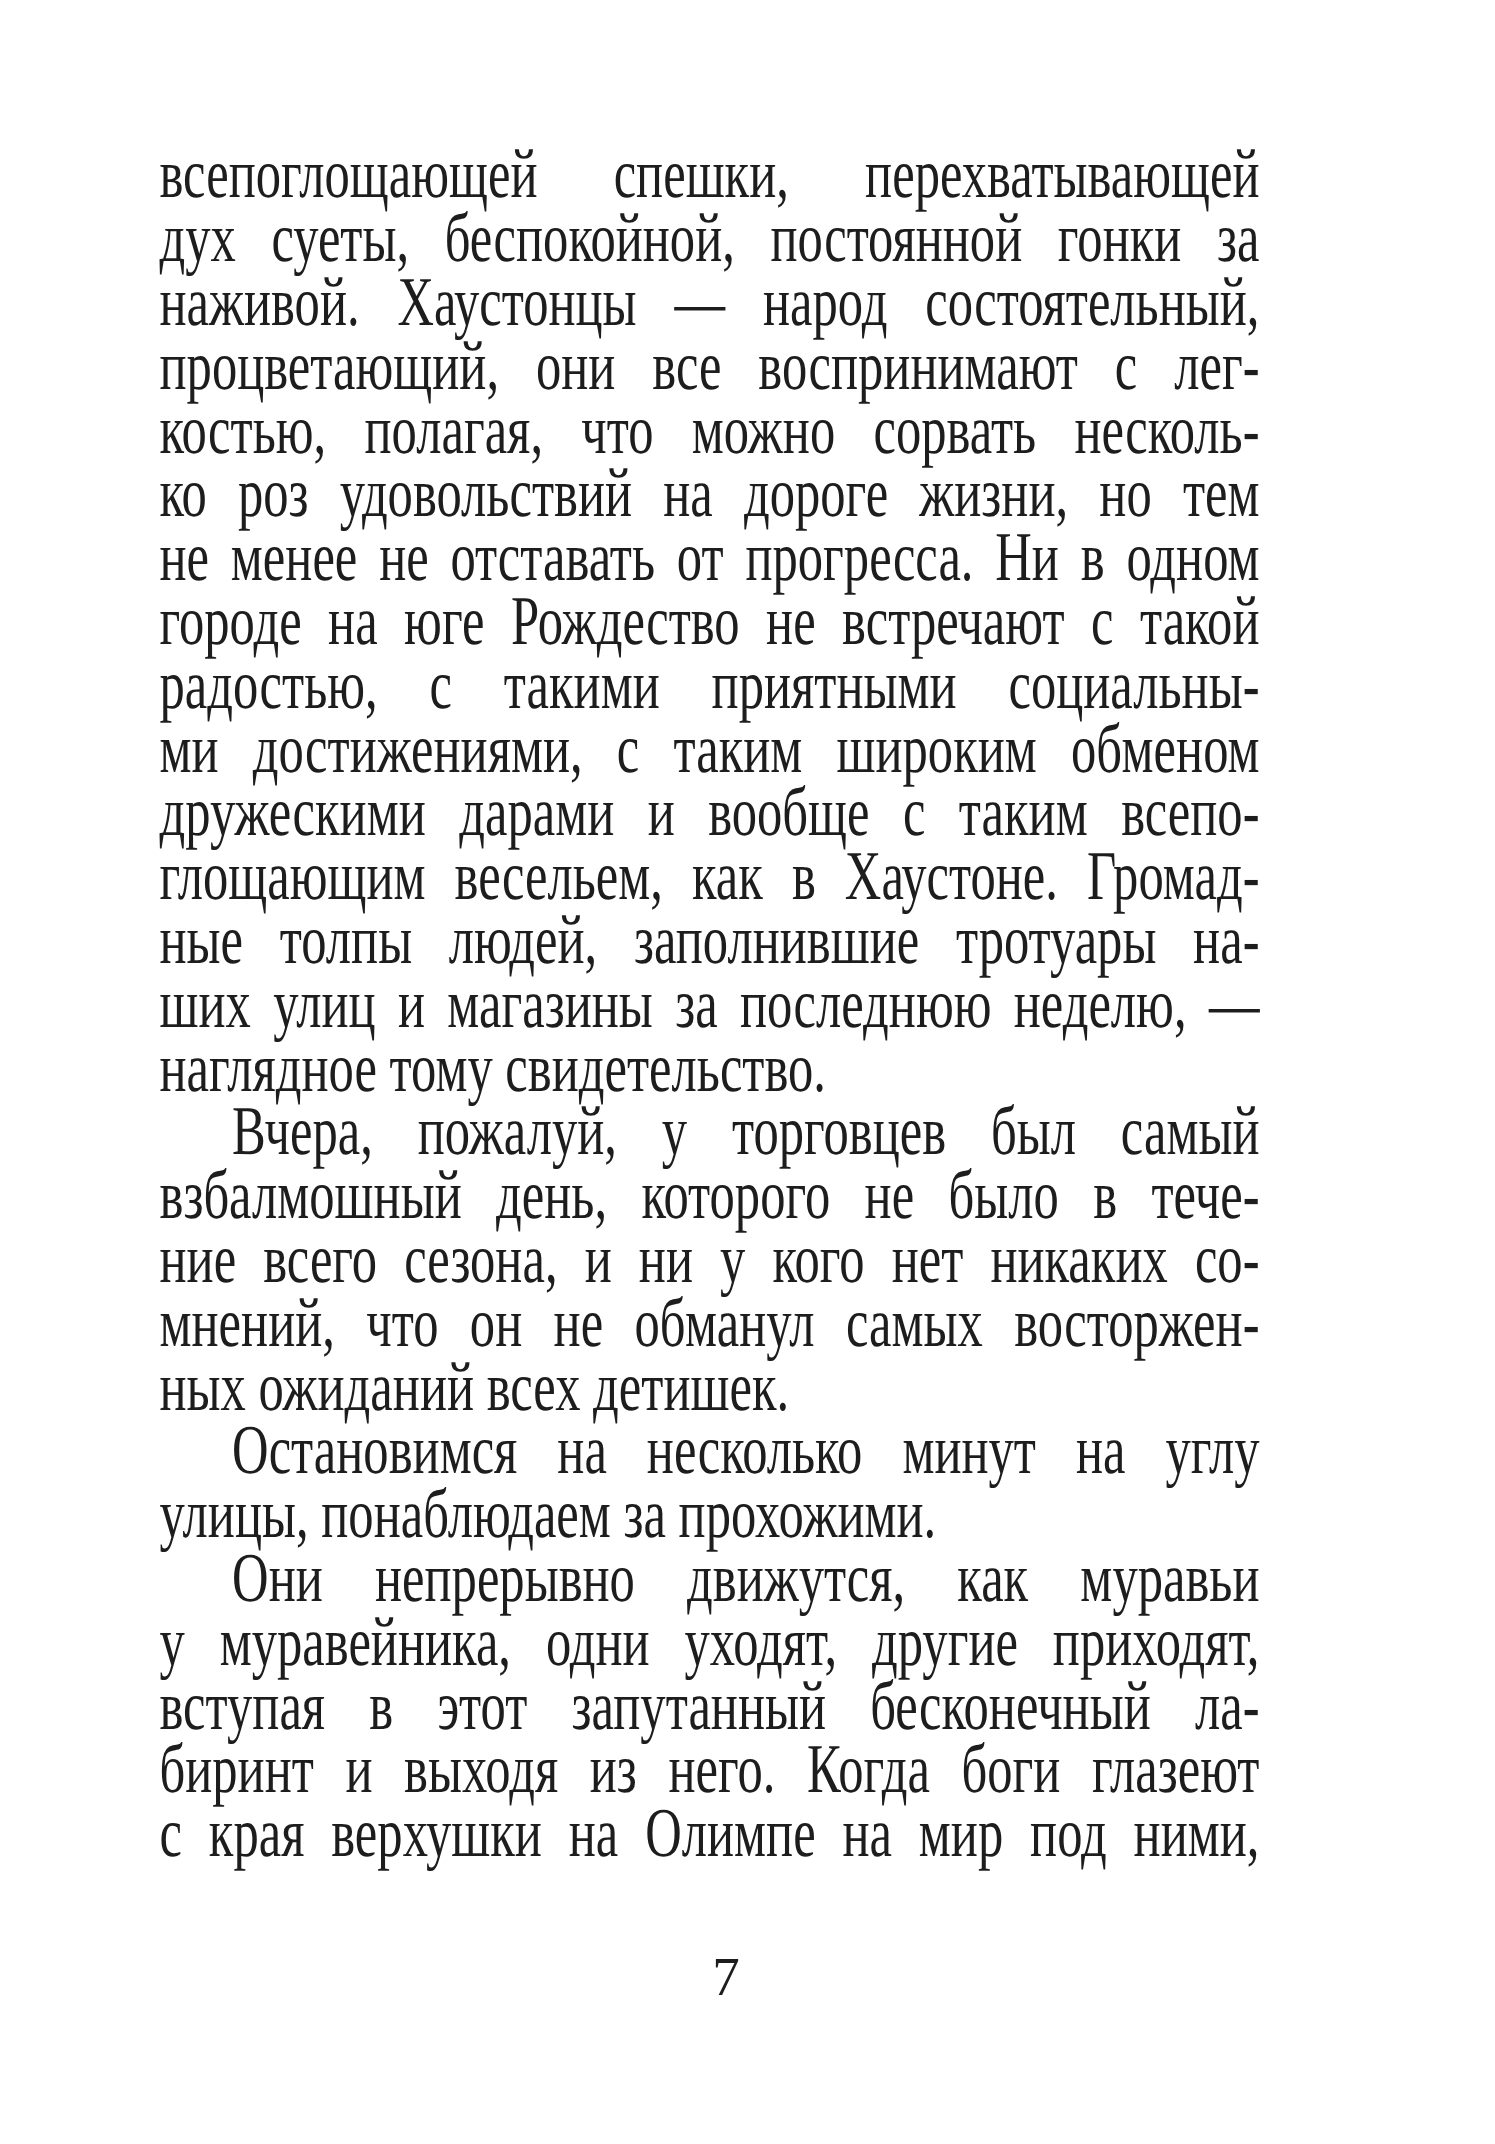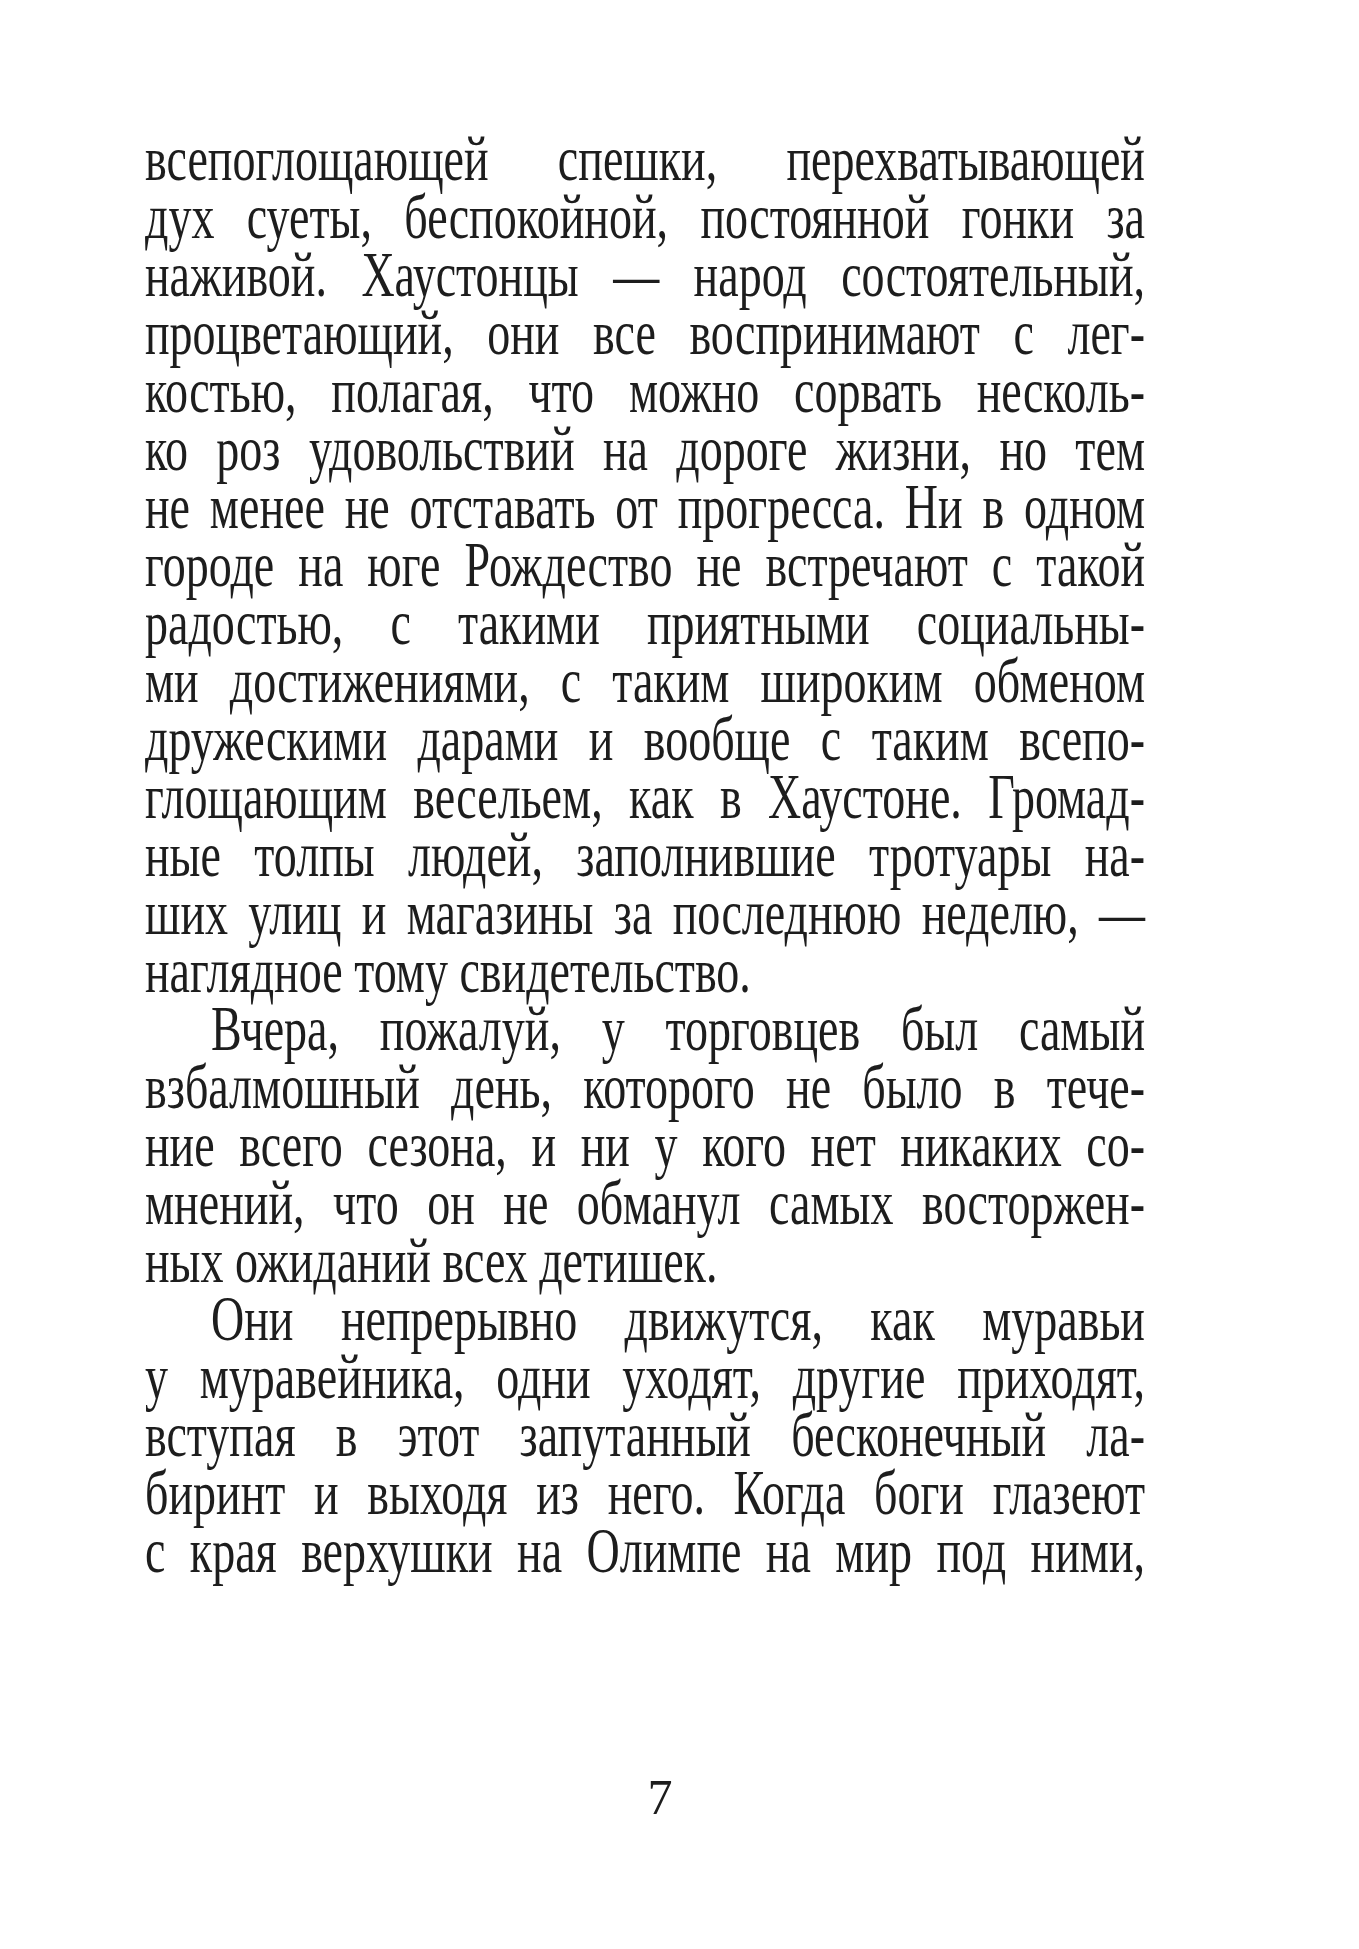--- a/index.html
+++ b/index.html
@@ -82,20 +82,24 @@
     </div>
 
     <div class="para">
       <div class="line j indent">Вчера, пожалуй, у торговцев был самый</div>
       <div class="line j">взбалмошный день, которого не было в тече-</div>
       <div class="line j">ние всего сезона, и ни у кого нет никаких со-</div>
       <div class="line j">мнений, что он не обманул самых восторжен-</div>
       <div class="line last">ных ожиданий всех детишек.</div>
     </div>
 
+    <div class="para">
+      <div class="line j indent">Остановимся на несколько минут на углу</div>
+      <div class="line last">улицы, понаблюдаем за прохожими.</div>
+    </div>
 
     <div class="para">
       <div class="line j indent">Они непрерывно движутся, как муравьи</div>
       <div class="line j">у муравейника, одни уходят, другие приходят,</div>
       <div class="line j">вступая в этот запутанный бесконечный ла-</div>
       <div class="line j">биринт и выходя из него. Когда боги глазеют</div>
       <div class="line j">с края верхушки на Олимпе на мир под ними,</div>
     </div>
 
   </div>

